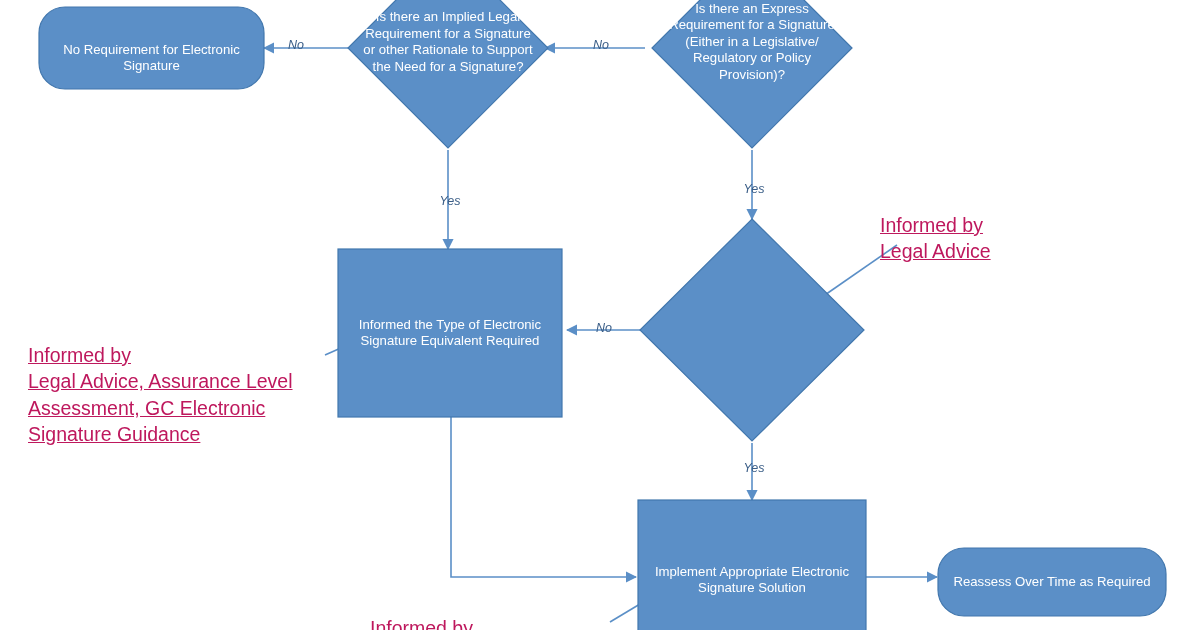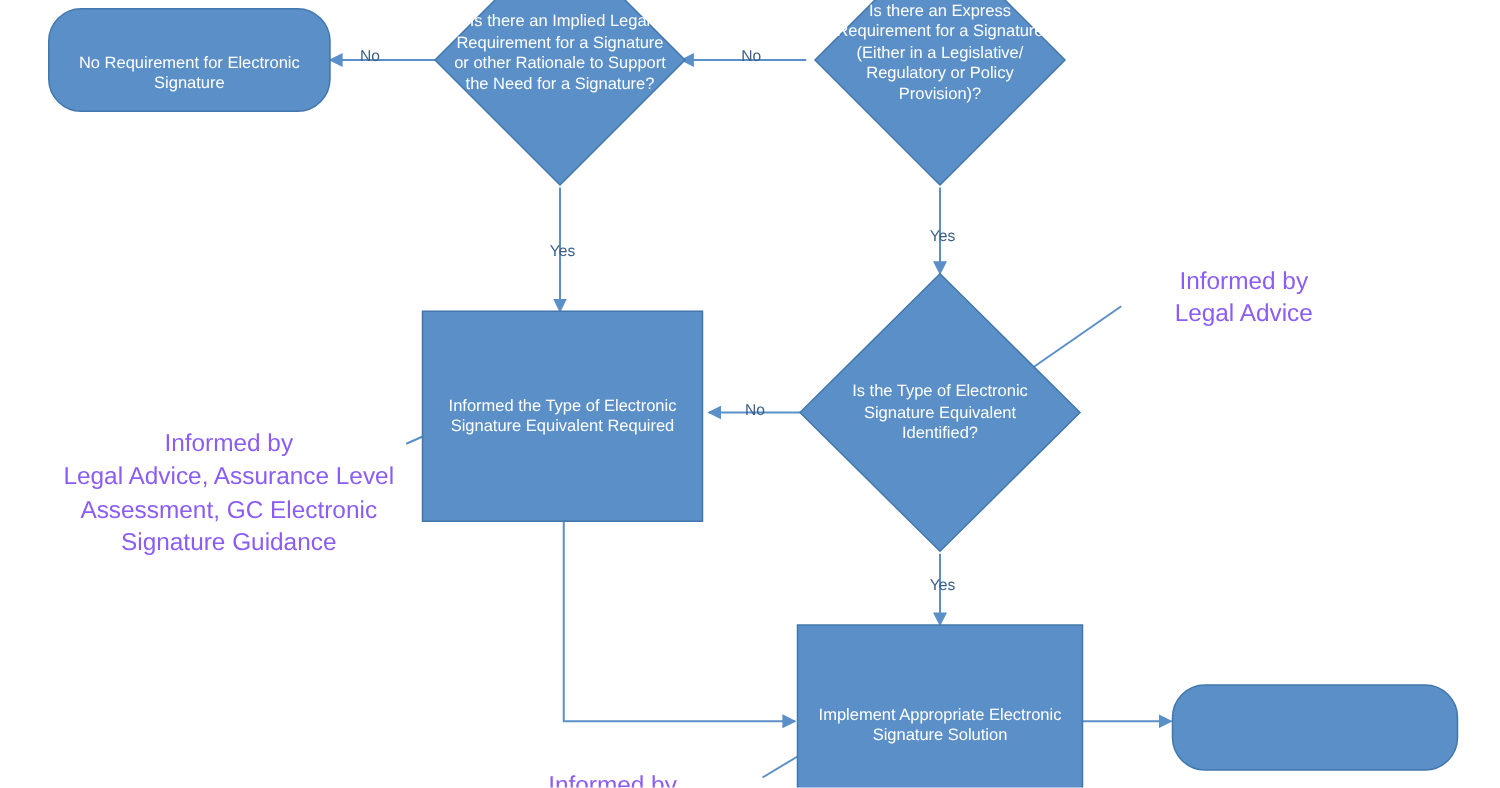--- a/index.html
+++ b/index.html
@@ -39,28 +39,29 @@
     pointer-events: none;
     white-space: pre-line;
   }
   .edge-label {
     position: absolute;
     color: #3b5e87;
     font-size: 12.5px;
     line-height: 1.2;
     text-align: center;
     white-space: pre-line;
+    font-style: italic;
   }
   .annotation {
     position: absolute;
-    color: #8b5cf6;
+    color: #be185d;
     font-size: 19.5px;
     line-height: 1.35;
-    text-align: center;
     white-space: pre-line;
+    text-decoration: underline;
   }
 </style>
 </head>
 <body>
 
 <div id="canvas">
 
   <svg class="layer" viewBox="0 0 1200 630">
     <defs>
       <marker id="arrow" viewBox="0 0 10 10" refX="9" refY="5" markerWidth="7" markerHeight="7" orient="auto-start-reverse">
@@ -103,24 +104,24 @@
   </svg>
 
   <div class="node-text" style="left:49px; top:7px; width:205px; height:102px;">No Requirement for Electronic Signature</div>
 
   <div class="node-text" style="left:358px; top:-22px; width:180px; height:128px;">Is there an Implied Legal Requirement for a Signature or other Rationale to Support the Need for a Signature?</div>
 
   <div class="node-text" style="left:662px; top:-22px; width:180px; height:128px;">Is there an Express Requirement for a Signature (Either in a Legislative/ Regulatory or Policy Provision)?</div>
 
   <div class="node-text" style="left:343px; top:249px; width:214px; height:168px;">Informed the Type of Electronic Signature Equivalent Required</div>
 
-  <div class="node-text" style="left:662px; top:270px; width:180px; height:120px;">Is the Type of Electronic Signature Equivalent Identified?</div>
 
   <div class="node-text" style="left:643px; top:500px; width:218px; height:160px;">Implement Appropriate Electronic Signature Solution</div>
 
+  <div class="node-text" style="left:943px; top:548px; width:218px; height:68px;">Reassess Over Time as Required</div>
 
   <div class="edge-label" style="left:586px; top:38px; width:30px;">No</div>
 
   <div class="edge-label" style="left:281px; top:38px; width:30px;">No</div>
 
   <div class="edge-label" style="left:434px; top:194px; width:32px;">Yes</div>
 
   <div class="edge-label" style="left:738px; top:182px; width:32px;">Yes</div>
 
   <div class="edge-label" style="left:589px; top:321px; width:30px;">No</div>

